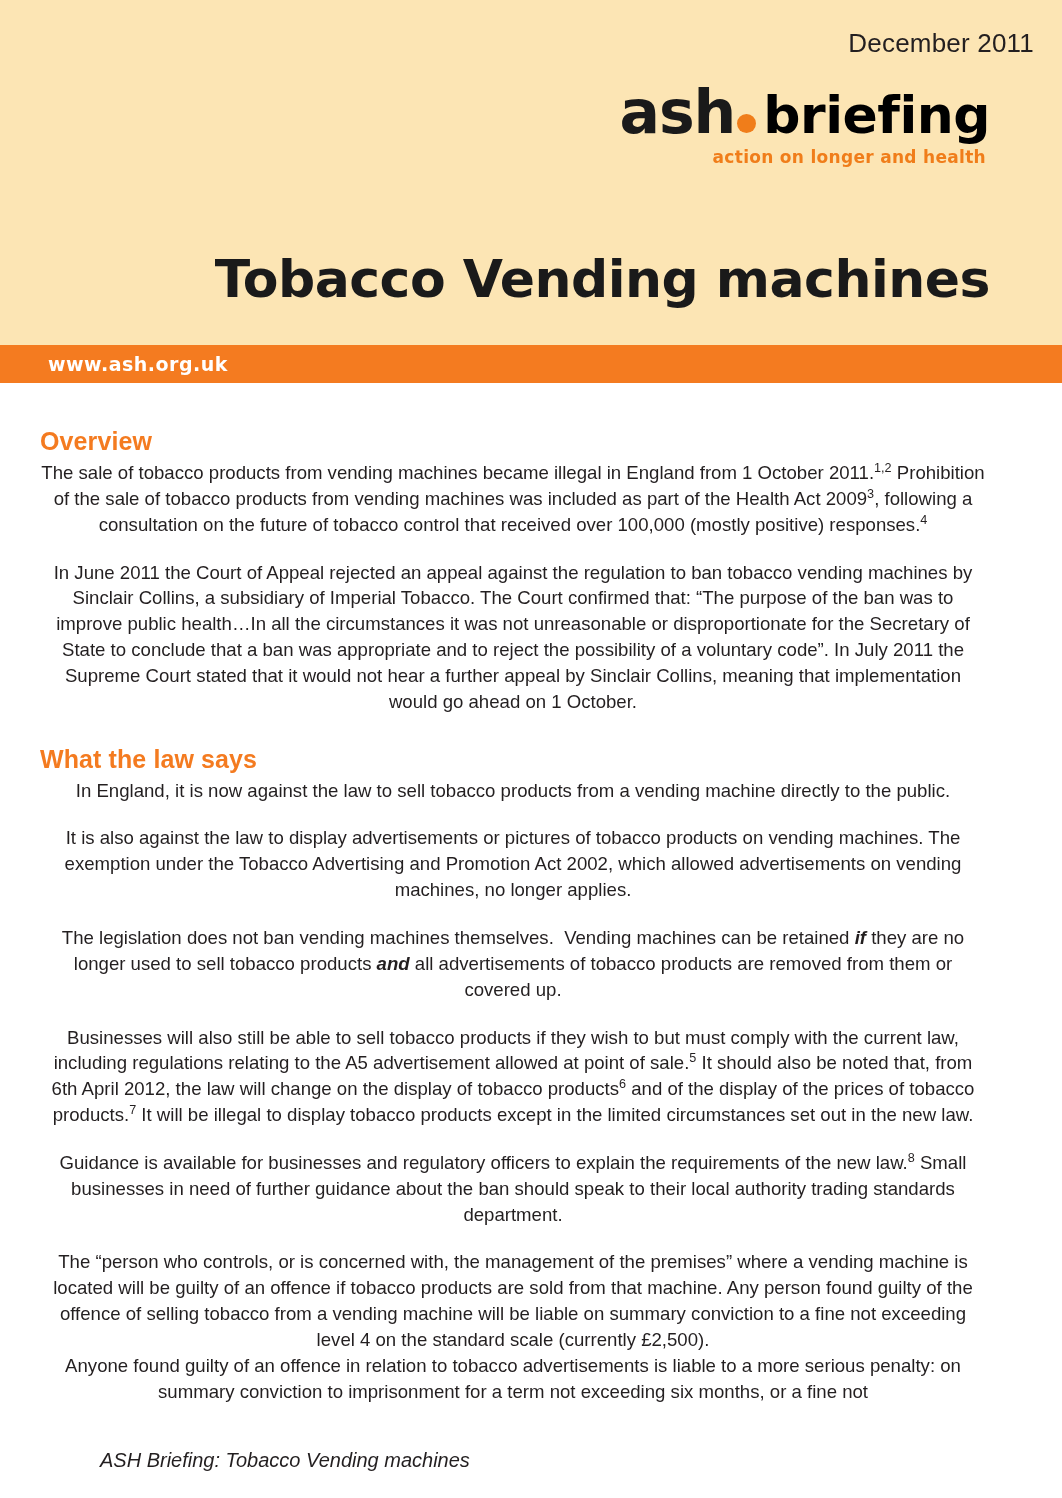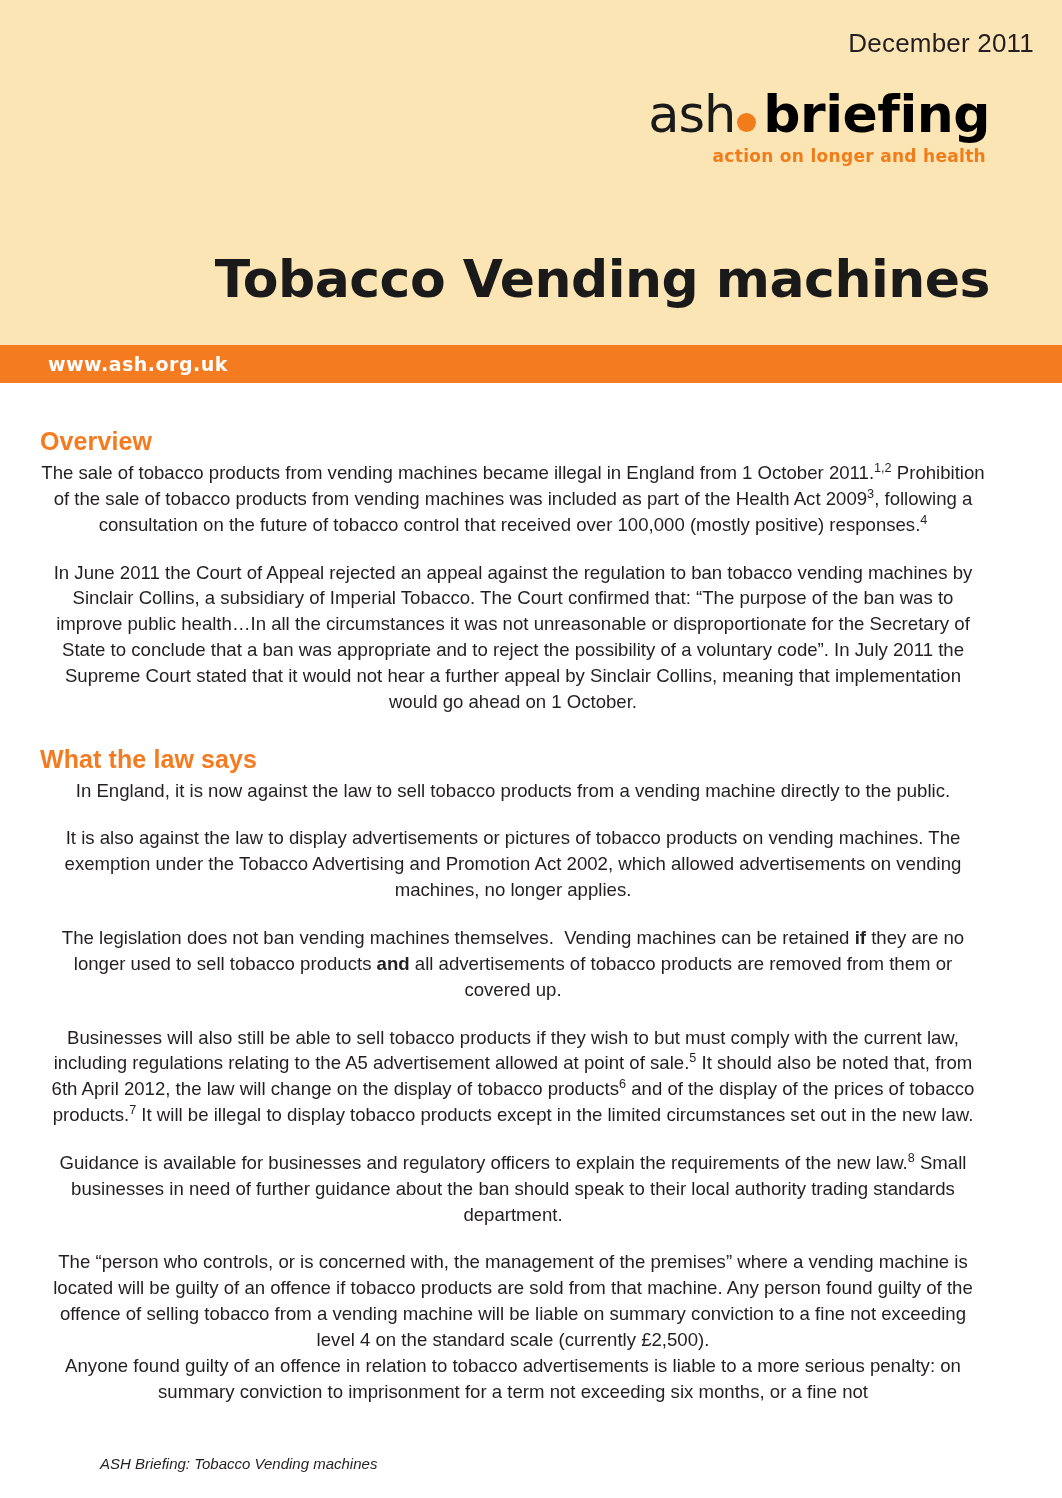--- a/index.html
+++ b/index.html
@@ -43,22 +43,22 @@
     right: 72px;
     text-align: right;
   }
   .logo-row {
     display: flex;
     align-items: baseline;
     justify-content: flex-end;
   }
   .logo-ash {
     font-family: "DejaVu Sans", sans-serif;
-    font-weight: normal;
-    font-size: 51px;
+    font-weight: bold;
+    font-size: 60px;
     line-height: 0.95;
     color: #1a1a1a;
     letter-spacing: -1px;
   }
   .logo-dot {
     display: inline-block;
     width: 19px;
     height: 19px;
     border-radius: 50%;
     background: #f07d1a;
@@ -136,32 +136,33 @@
   p.para.tight {
     margin-bottom: 0;
   }
   sup {
     font-size: 0.68em;
     vertical-align: super;
     line-height: 0;
   }
   b.bi {
     font-weight: bold;
+    font-style: italic;
   }
 
   
   .footer {
     position: absolute;
     left: 0;
     bottom: 26px;
     width: 100%;
     padding: 0 76px 0 100px;
     box-sizing: border-box;
     font-style: italic;
-    font-size: 15px;
+    font-size: 20px;
     color: #231f20;
   }
 </style>
 </head>
 <body>
 
 <div class="page">
 
   <div class="header">
     <div class="date">December 2011</div>

